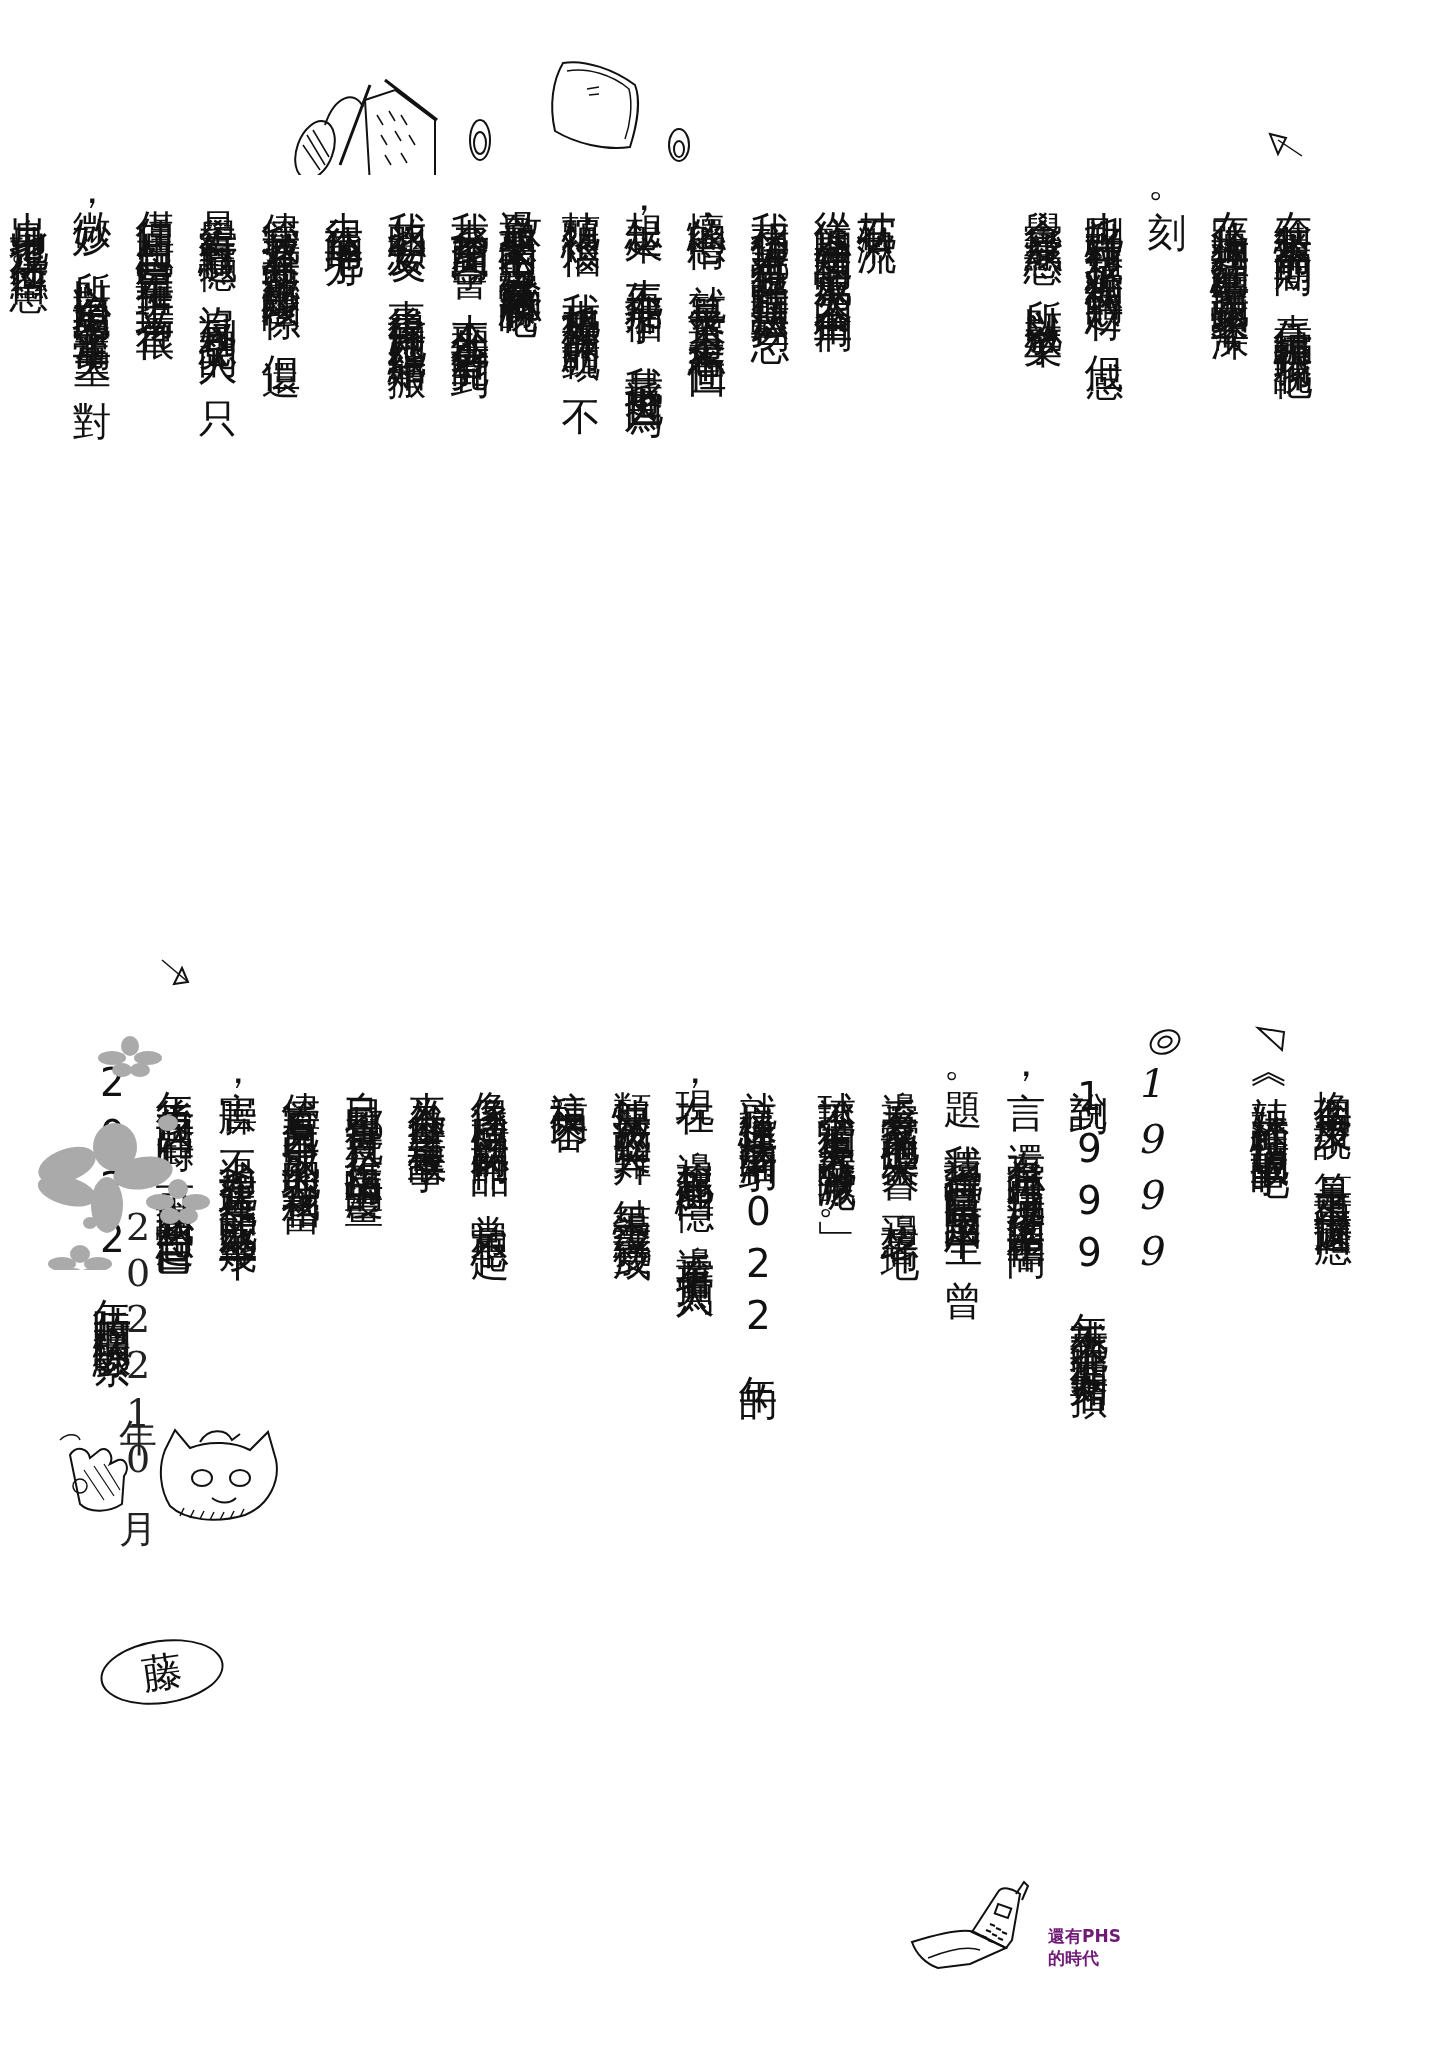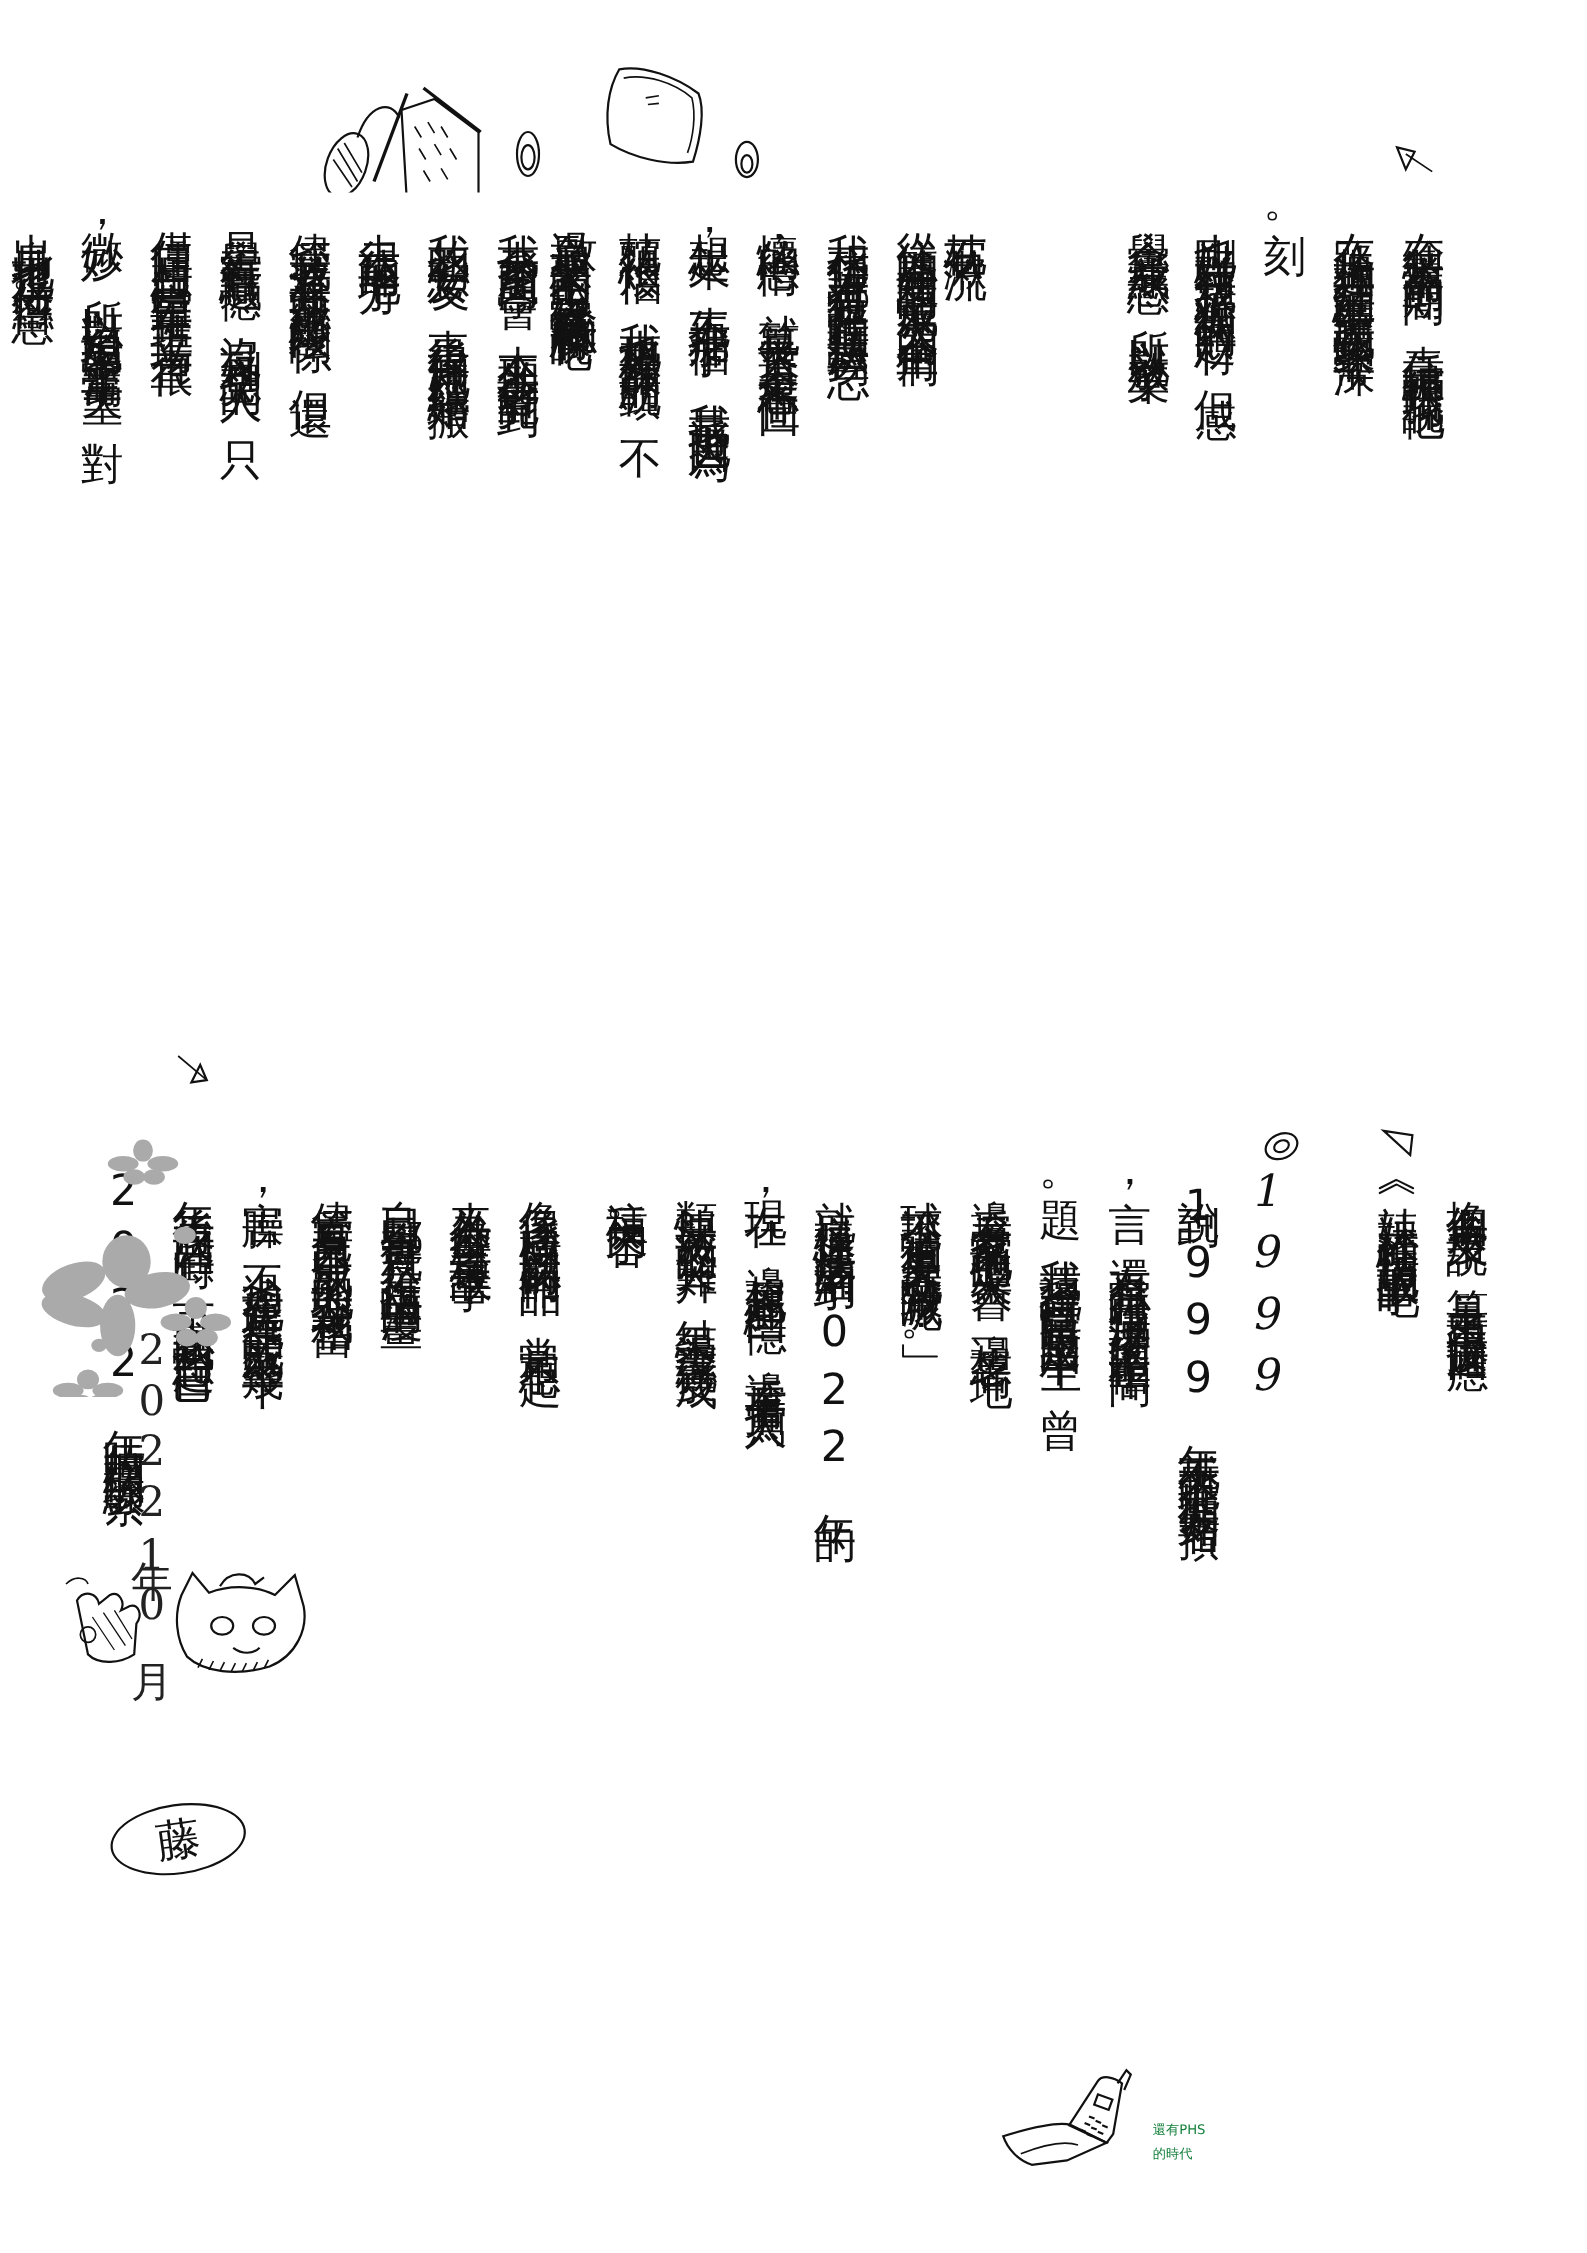--- a/index.html
+++ b/index.html
@@ -5,22 +5,22 @@
   html, body { margin:0; padding:0; background:#ffffff; }
   body { width:1443px; height:2048px; position:relative; overflow:hidden;
          font-family:"DejaVu Sans", sans-serif; color:#111; }
   .block { position:absolute; display:flex; flex-direction:row-reverse; }
   .col { writing-mode:vertical-rl; text-orientation:upright;
          font-size:39px; line-height:1; letter-spacing:7px;
          font-family:"DejaVu Sans", sans-serif; color:#111; white-space:nowrap; }
   .col.gap { margin-left:24px; }
   .title-col { font-size:40px; }
   .deco { position:absolute; }
-  .phs-caption { position:absolute; font-size:12px; line-height:22px; color:#15803d;
-                 font-family:"DejaVu Sans", sans-serif; }
+  .phs-caption { position:absolute; font-size:17px; line-height:22px; color:#701a75;
+                 font-family:"DejaVu Sans", sans-serif;font-weight:bold; }
   .date-sig { position:absolute; writing-mode:vertical-rl; text-orientation:upright;
               font-size:38px; letter-spacing:2px; color:#222; font-family:"DejaVu Serif", serif; }
 </style>
 </head>
 <body>
 
 <svg class="deco" style="left:285px;top:35px;" width="180" height="140" viewBox="0 0 180 140">
   <ellipse cx="30" cy="115" rx="18" ry="30" transform="rotate(20 30 115)" fill="none" stroke="#111" stroke-width="2"></ellipse>
   <path d="M22 100 L40 130 M18 110 L35 135 M28 95 L44 122" stroke="#111" stroke-width="1.5"></path>
   <path d="M40 90 C50 60 70 55 78 72" fill="none" stroke="#111" stroke-width="2"></path>

